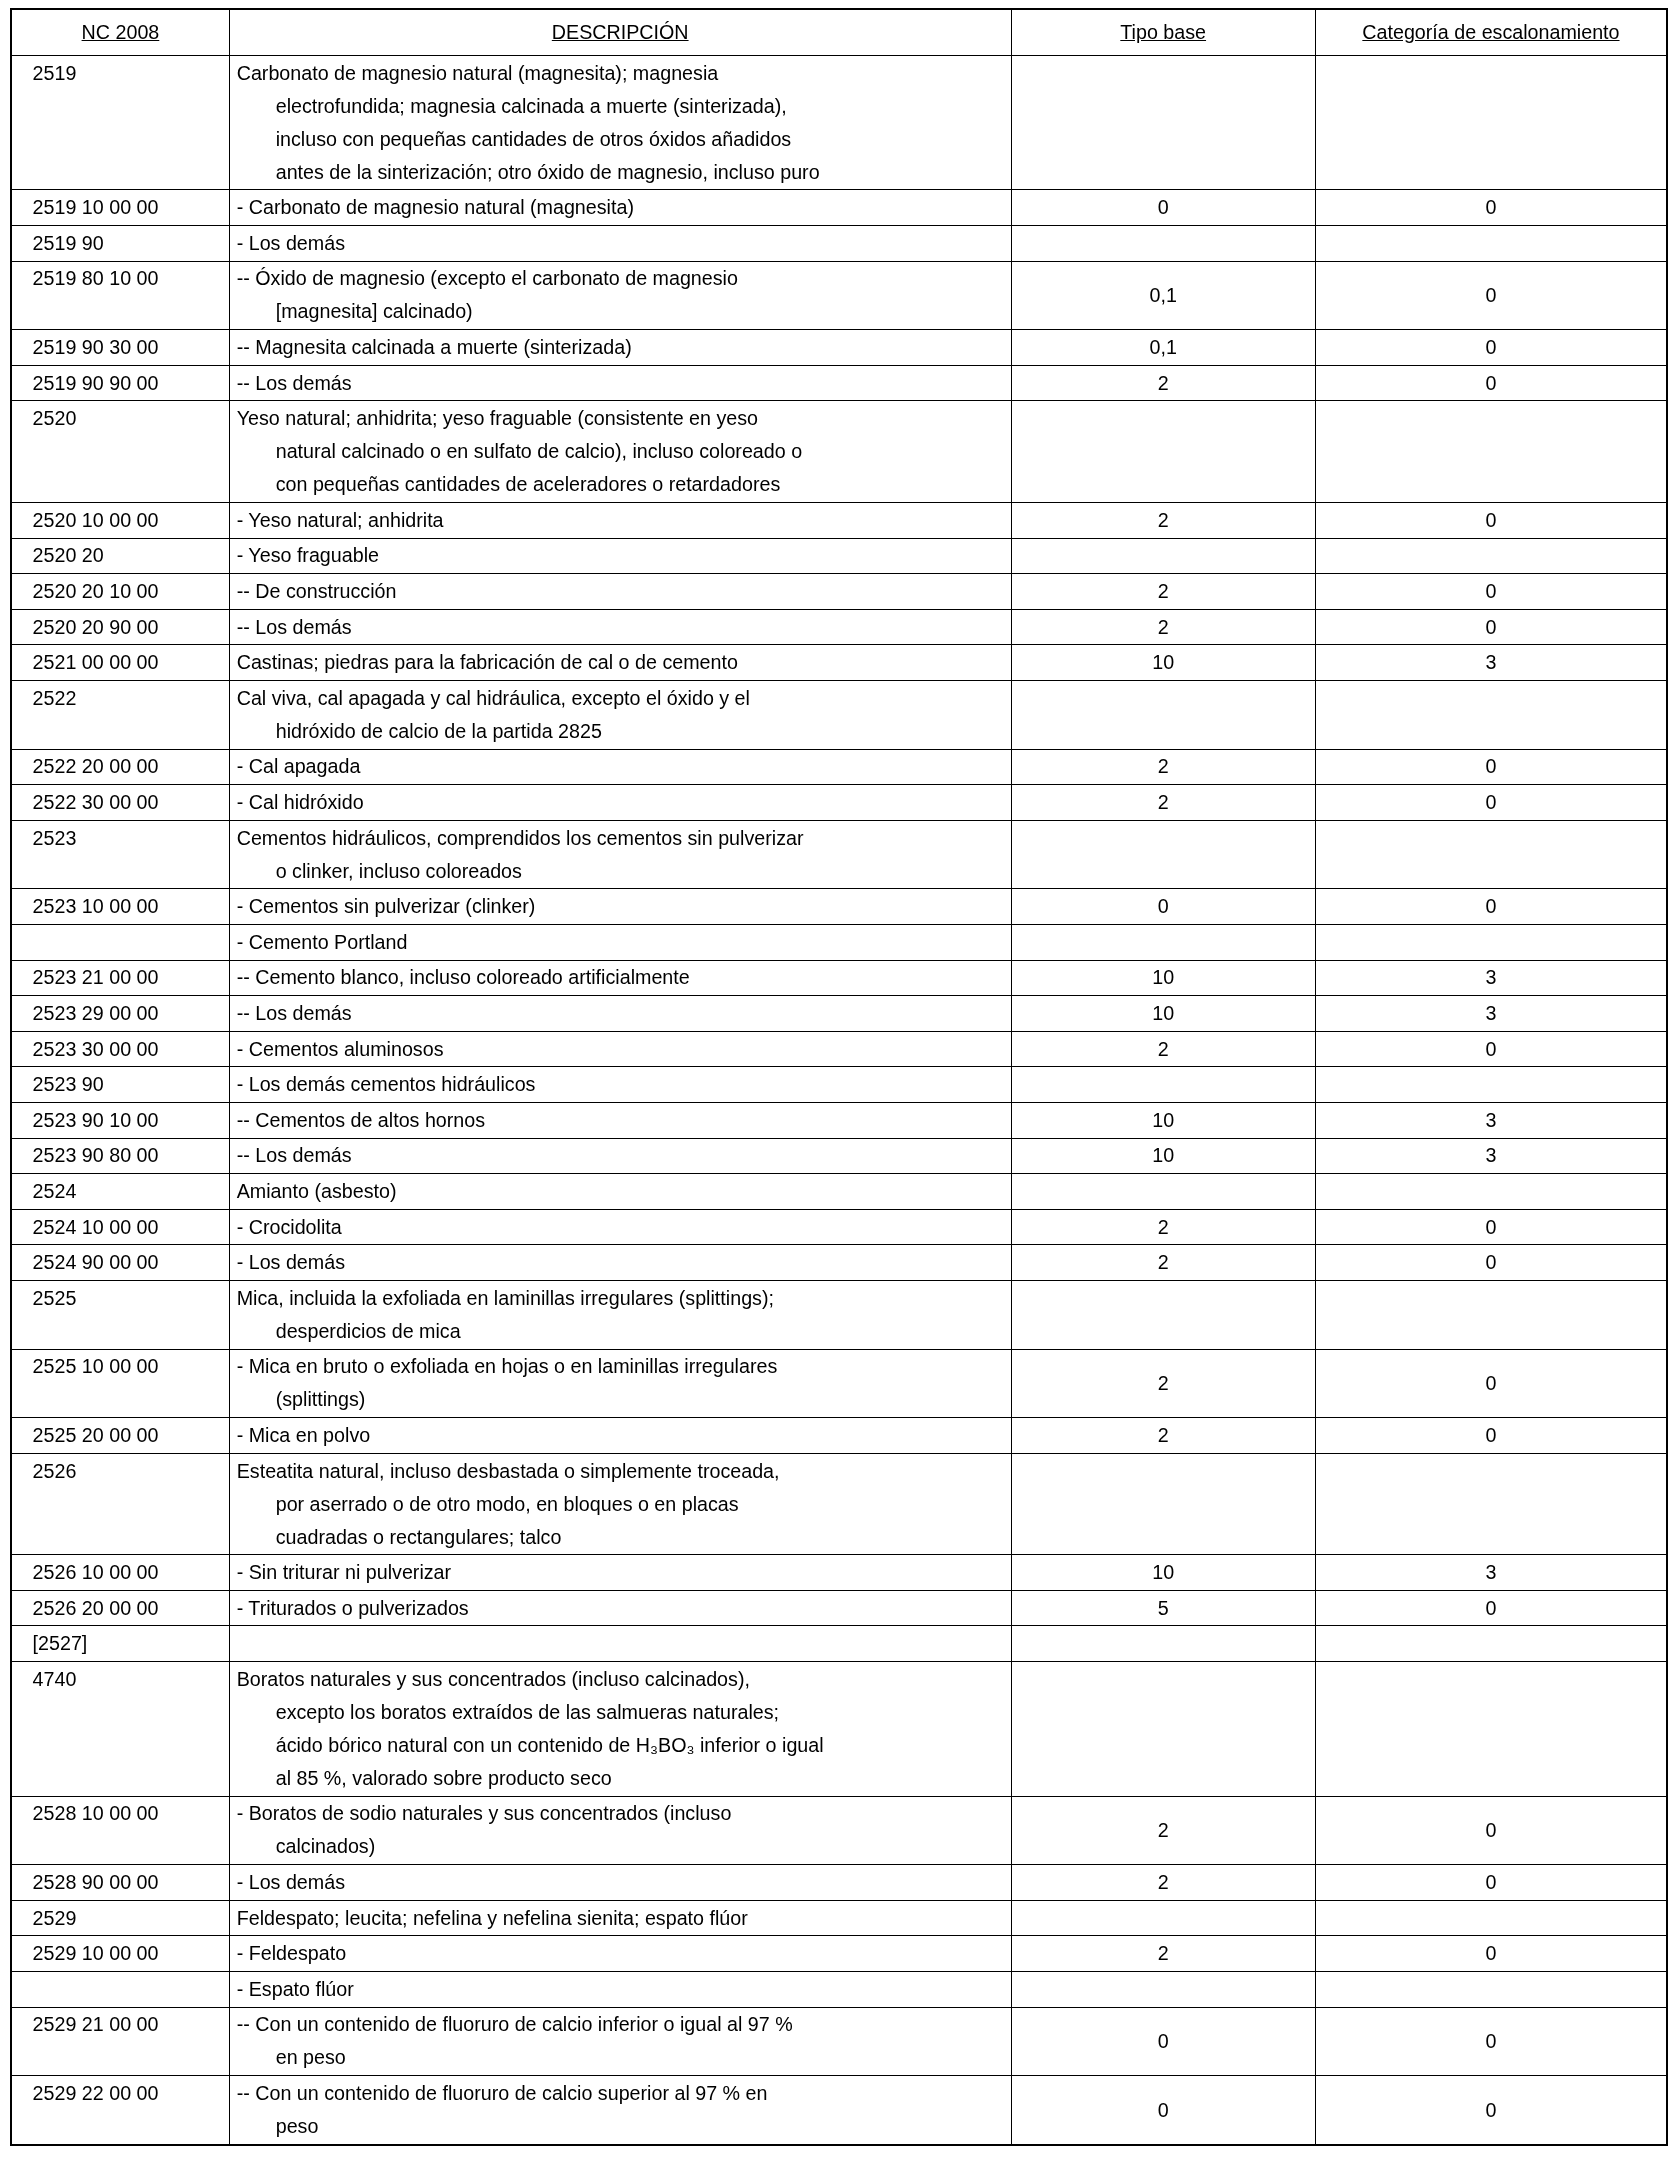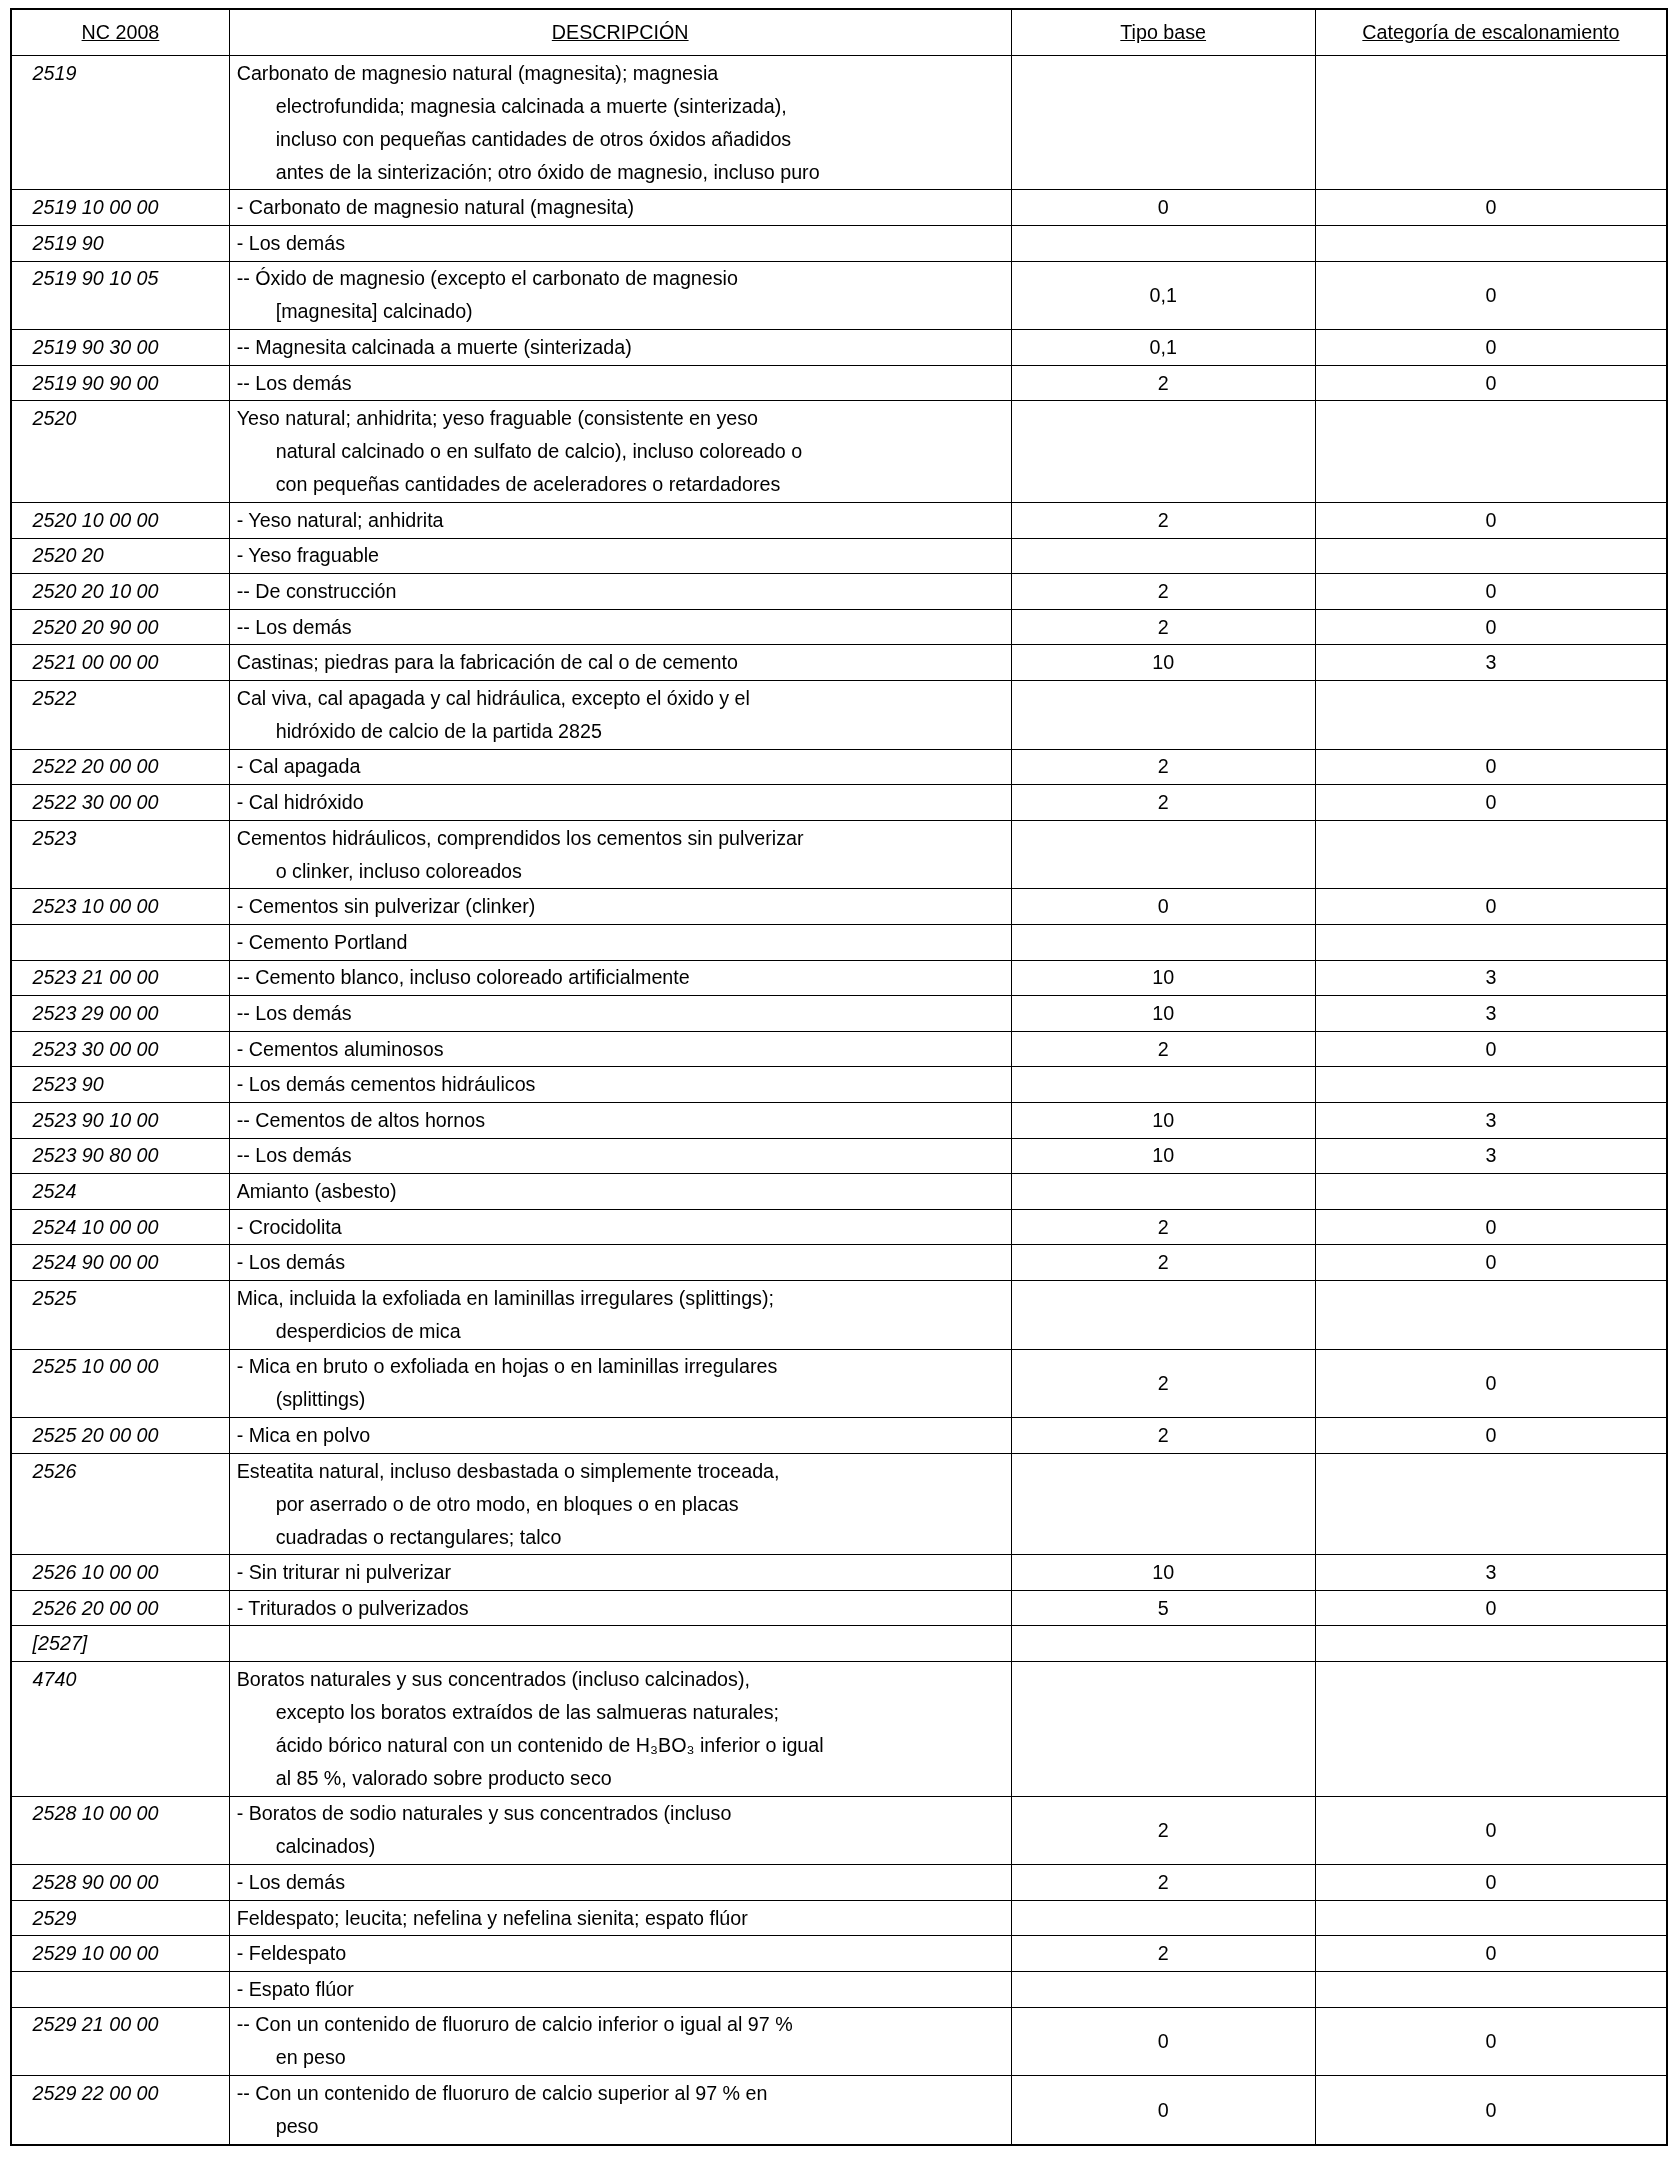--- a/index.html
+++ b/index.html
@@ -34,21 +34,20 @@
     text-align: center;
     vertical-align: middle;
     padding: 0 4.7px;
     text-decoration: underline;
   }
   td.code {
     vertical-align: top;
     text-align: left;
     padding: 0.8px 3.1px 0.8px 20.4px;
     white-space: nowrap;
-    font-style: italic;
   }
   td.desc {
     vertical-align: top;
     text-align: left;
     padding: 0.8px 9.4px 0.8px 46px;
     text-indent: -39px;
     white-space: pre-wrap;
   }
   td.val {
     vertical-align: middle;
@@ -93,21 +92,21 @@
   </tr>
 
   <tr>
     <td class="code">2519 90</td>
     <td class="desc">- Los demás</td>
     <td class="val"></td>
     <td class="val"></td>
   </tr>
 
   <tr>
-    <td class="code">2519 90 10 05</td>
+    <td class="code">2519 80 10 00</td>
     <td class="desc">-- Óxido de magnesio (excepto el carbonato de magnesio
 [magnesita] calcinado)</td>
     <td class="val">0,1</td>
     <td class="val">0</td>
   </tr>
 
   <tr>
     <td class="code">2519 90 30 00</td>
     <td class="desc">-- Magnesita calcinada a muerte (sinterizada)</td>
     <td class="val">0,1</td>

